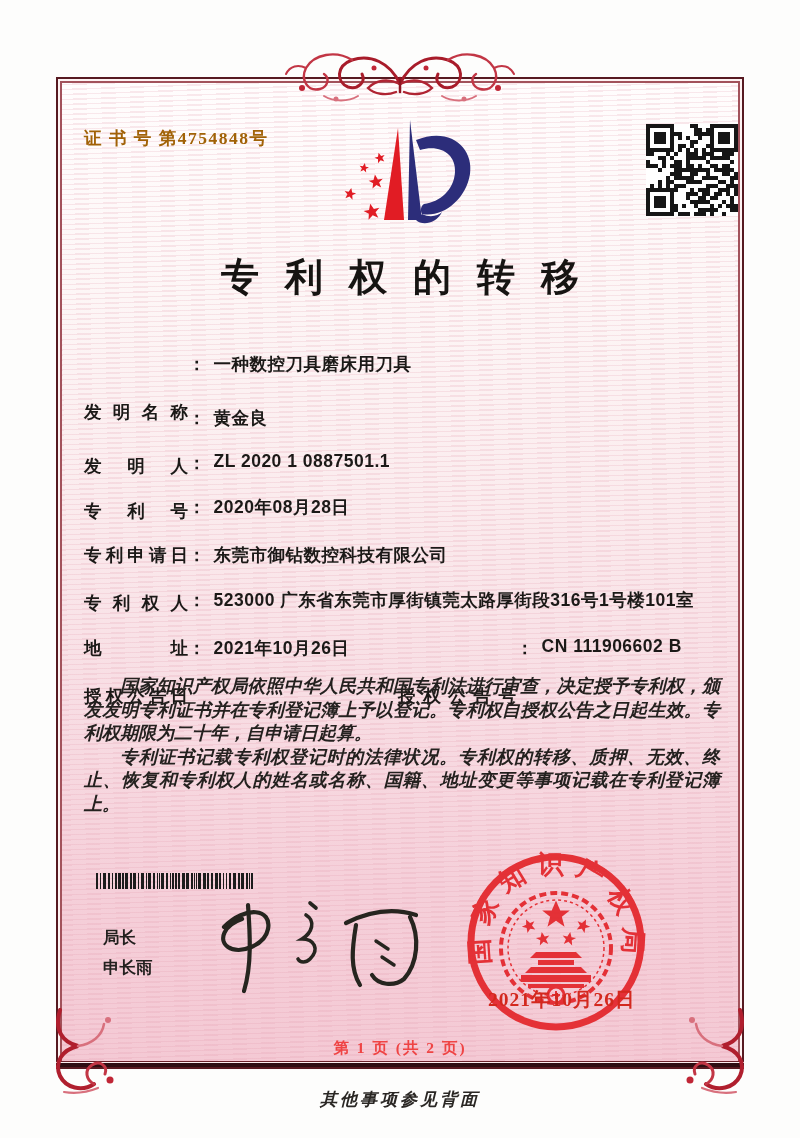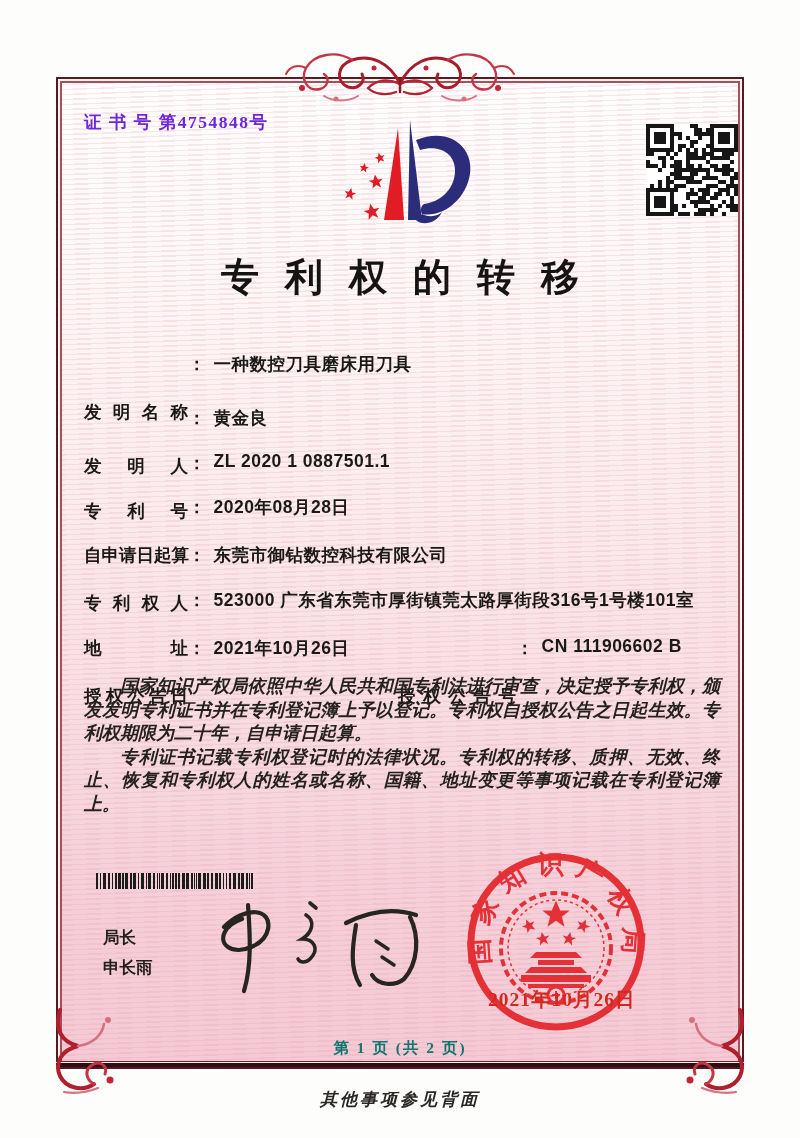--- a/index.html
+++ b/index.html
@@ -16,23 +16,23 @@
     background:
       repeating-linear-gradient(178deg, rgba(225,148,167,.20) 0 1.5px, rgba(255,255,255,0) 1.5px 5px),
       linear-gradient(180deg,#fffdfd 0%,#fdf6f6 22%,#fbecee 42%,#f8dee4 62%,#f5cfd9 82%,#f4c9d4 100%);
   }
   .bottom-rule{
     position:absolute;left:56px;top:1061px;width:688px;height:6px;
     background:linear-gradient(180deg,#6b222b 0 1.5px,#fceef0 1.5px 2.5px,#2e0d12 2.5px 100%);
   }
   
   .cert-no{
-    position:absolute;left:84px;top:110px;
+    position:absolute;left:84px;top:126px;
     font-family:"Liberation Serif",serif;font-weight:700;
-    font-size:17.5px;letter-spacing:1.5px;color:#6d28d9;
+    font-size:17.5px;letter-spacing:1.5px;color:#a16207;
   }
   .logo{position:absolute;left:334px;top:102px;}
   .qr{
     position:absolute;left:646px;top:124px;width:92px;height:92px;background:#fff;
     display:grid;grid-template-columns:repeat(23,4px);grid-auto-rows:4px;
   }
   .qr div{background:transparent;}
   .qr div.on{background:#161616;}
   .title{
     position:absolute;left:0;top:252px;width:100%;text-align:center;
@@ -66,21 +66,21 @@
   
   .seal-svg{position:absolute;left:460px;top:846px;}
   .seal-date{
     position:absolute;left:488px;top:986px;z-index:5;
     font-size:19.5px;font-weight:700;letter-spacing:1px;color:#d3281e;
     font-family:"Liberation Serif",serif;
   }
   
   .page-info{
     position:absolute;left:0;top:1038px;width:100%;text-align:center;
-    font-size:15.5px;font-weight:700;color:#0f766e;letter-spacing:2px;
+    font-size:15.5px;font-weight:700;color:#ef4444;letter-spacing:2px;
     font-family:"Liberation Serif",serif;
   }
   .back-note{
     position:absolute;left:0;top:1088px;width:100%;text-align:center;
     font-family:"Liberation Serif",serif;font-style:italic;font-weight:700;
     font-size:17px;letter-spacing:3px;color:#2a2724;
   }
   .corner{position:absolute;z-index:4;}
   .top-orn{position:absolute;left:278px;top:44px;z-index:4;}
 </style>
@@ -689,21 +689,21 @@
   <div class="frow" style="top:352px">
     <span class="flabel">发明名称</span><span class="colon">：</span><span class="fvalue">一种数控刀具磨床用刀具</span>
   </div>
   <div class="frow" style="top:406px">
     <span class="flabel">发明人</span><span class="colon">：</span><span class="fvalue">黄金良</span>
   </div>
   <div class="frow" style="top:451px">
     <span class="flabel">专利号</span><span class="colon">：</span><span class="fvalue">ZL 2020 1 0887501.1</span>
   </div>
   <div class="frow" style="top:495px">
-    <span class="flabel">自申请日起算</span><span class="colon">：</span><span class="fvalue">2020年08月28日</span>
+    <span class="flabel">专利申请日</span><span class="colon">：</span><span class="fvalue">2020年08月28日</span>
   </div>
   <div class="frow" style="top:543px">
     <span class="flabel">专利权人</span><span class="colon">：</span><span class="fvalue">东莞市御钻数控科技有限公司</span>
   </div>
   <div class="frow" style="top:588px">
     <span class="flabel">地址</span><span class="colon">：</span><span class="fvalue wrap">523000 广东省东莞市厚街镇莞太路厚街段316号1号楼101室</span>
   </div>
   <div class="frow" style="top:636px">
     <span class="flabel">授权公告日</span><span class="colon">：</span><span class="fvalue">2021年10月26日</span>
     <span class="pair2">

